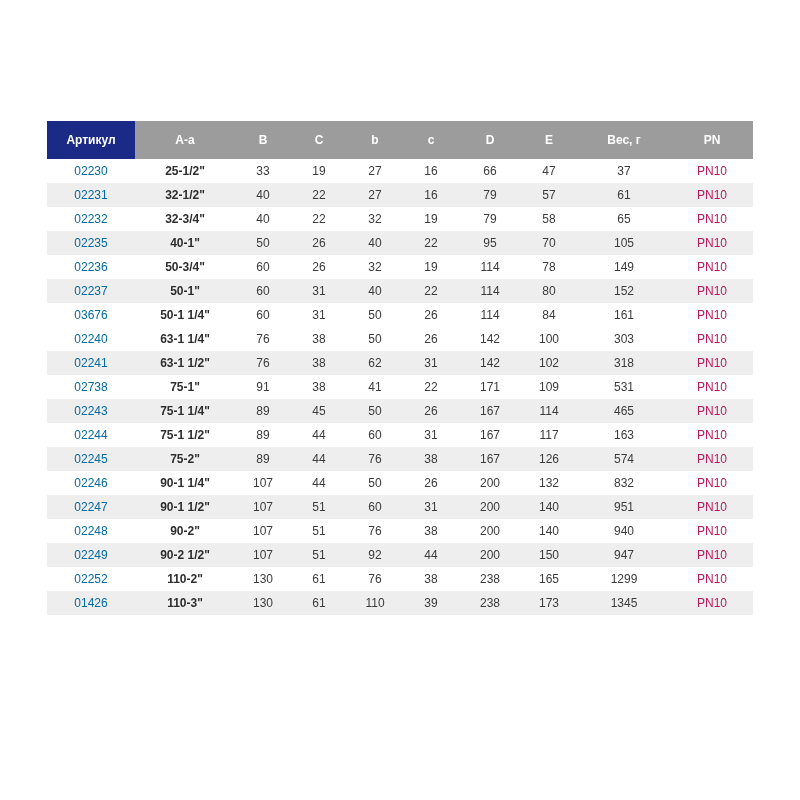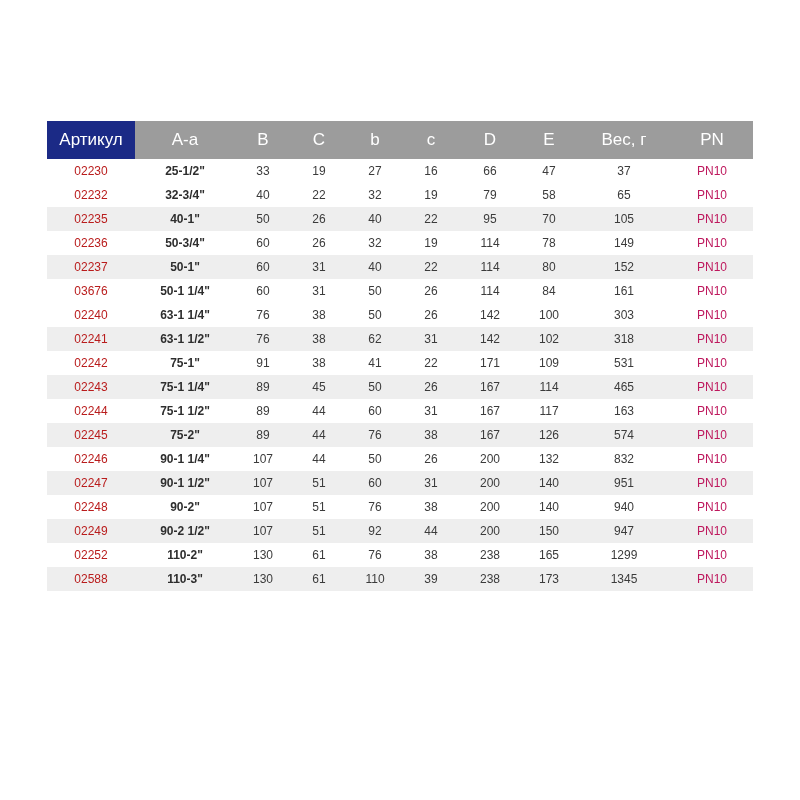--- a/index.html
+++ b/index.html
@@ -38,22 +38,22 @@
   table.spec col.c-cl  { width: 56px; }
   table.spec col.c-d   { width: 62px; }
   table.spec col.c-e   { width: 56px; }
   table.spec col.c-w   { width: 94px; }
   table.spec col.c-pn  { width: 82px; }
 
   thead th {
     height: 38px;
     background: #9c9c9c;
     color: #ffffff;
-    font-size: 17px;
-    font-weight: normal;
+    font-size: 12px;
+    font-weight: bold;
     text-align: center;
     vertical-align: middle;
     padding: 0;
   }
   thead th.first-head {
     background: #1b2a86;
     color: #ffffff;
   }
   tbody td {
     height: 24px;
@@ -61,21 +61,21 @@
     text-align: center;
     vertical-align: middle;
     color: #3b3b3b;
     padding: 0;
     background: #ffffff;
   }
   tbody tr.alt td {
     background: #eeeeee;
   }
   tbody td.art {
-    color: #b91c1c;
+    color: #0369a1;
   }
   tbody td.aa {
     font-weight: bold;
     color: #2e2e2e;
   }
   tbody td.pn {
     color: #be185d;
   }
 </style>
 </head>
@@ -116,20 +116,32 @@
             <td class="aa">25-1/2"</td>
             <td class="b">33</td>
             <td class="c">19</td>
             <td class="bl">27</td>
             <td class="cl">16</td>
             <td class="d">66</td>
             <td class="e">47</td>
             <td class="w">37</td>
             <td class="pn">PN10</td>
           </tr>
+          <tr class="alt">
+            <td class="art">02231</td>
+            <td class="aa">32-1/2"</td>
+            <td class="b">40</td>
+            <td class="c">22</td>
+            <td class="bl">27</td>
+            <td class="cl">16</td>
+            <td class="d">79</td>
+            <td class="e">57</td>
+            <td class="w">61</td>
+            <td class="pn">PN10</td>
+          </tr>
           <tr>
             <td class="art">02232</td>
             <td class="aa">32-3/4"</td>
             <td class="b">40</td>
             <td class="c">22</td>
             <td class="bl">32</td>
             <td class="cl">19</td>
             <td class="d">79</td>
             <td class="e">58</td>
             <td class="w">65</td>
@@ -201,21 +213,21 @@
             <td class="b">76</td>
             <td class="c">38</td>
             <td class="bl">62</td>
             <td class="cl">31</td>
             <td class="d">142</td>
             <td class="e">102</td>
             <td class="w">318</td>
             <td class="pn">PN10</td>
           </tr>
           <tr>
-            <td class="art">02242</td>
+            <td class="art">02738</td>
             <td class="aa">75-1"</td>
             <td class="b">91</td>
             <td class="c">38</td>
             <td class="bl">41</td>
             <td class="cl">22</td>
             <td class="d">171</td>
             <td class="e">109</td>
             <td class="w">531</td>
             <td class="pn">PN10</td>
           </tr>
@@ -309,21 +321,21 @@
             <td class="b">130</td>
             <td class="c">61</td>
             <td class="bl">76</td>
             <td class="cl">38</td>
             <td class="d">238</td>
             <td class="e">165</td>
             <td class="w">1299</td>
             <td class="pn">PN10</td>
           </tr>
           <tr class="alt">
-            <td class="art">02588</td>
+            <td class="art">01426</td>
             <td class="aa">110-3"</td>
             <td class="b">130</td>
             <td class="c">61</td>
             <td class="bl">110</td>
             <td class="cl">39</td>
             <td class="d">238</td>
             <td class="e">173</td>
             <td class="w">1345</td>
             <td class="pn">PN10</td>
           </tr>

